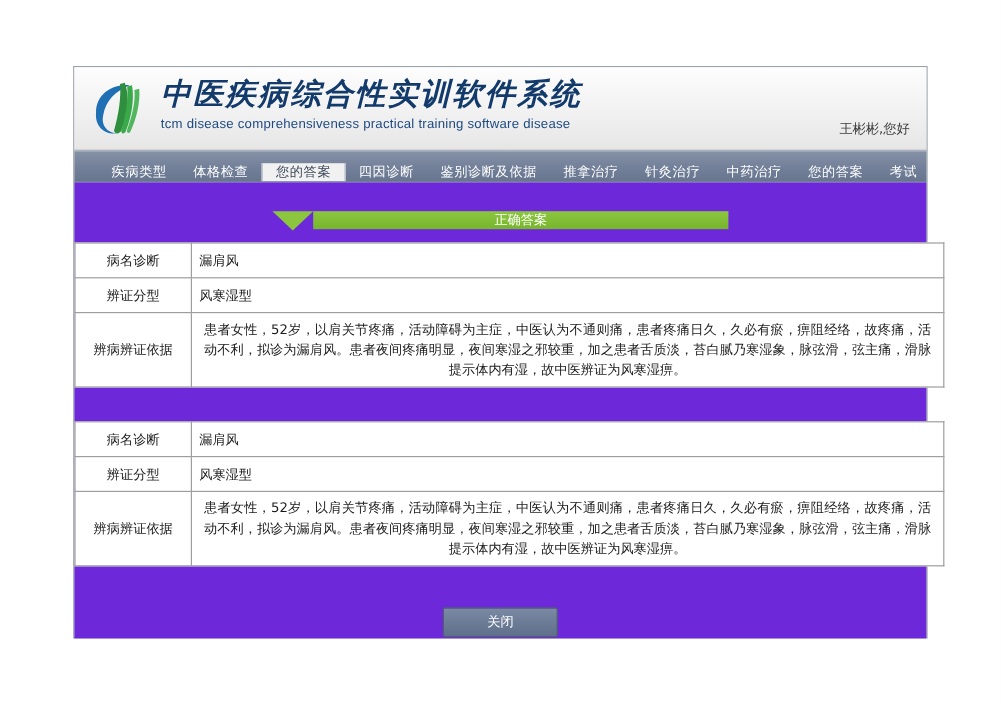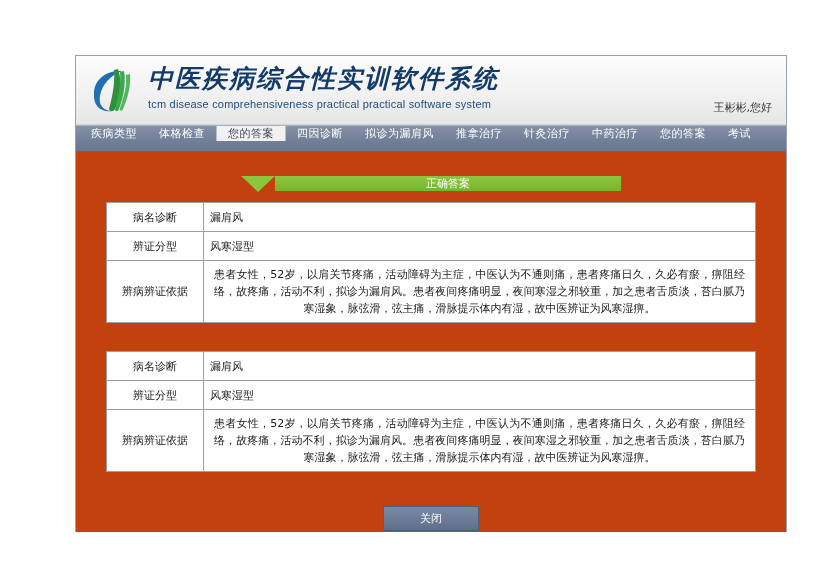--- a/index.html
+++ b/index.html
@@ -18,21 +18,21 @@
     position: absolute;
     left: 0; top: 0;
     width: 834px;
     height: 587px;
     background: #ffffff;
   }
 
   
   .window {
     position: absolute;
-    left: 75px;
+    left: 61px;
     top: 55px;
     width: 712px;
     height: 477px;
     border: 1px solid #9aa2ab;
     background: #f3f3f3;
     box-sizing: border-box;
   }
 
   
   .header {
@@ -85,22 +85,22 @@
   }
 
   
   .navbar {
     position: relative;
     height: 27px;
     background: linear-gradient(to bottom, #8591a6 0%, #74819a 50%, #68758f 100%);
     border-top: 1px solid #aab3c1;
     border-bottom: 1px solid #5d6a82;
     display: flex;
-    align-items: flex-start;
-    padding-left: 4px;
+    align-items: flex-end;
+    padding-left: 20px;
     box-sizing: border-box;
   }
   .nav-item {
     font-family: "DejaVu Sans", sans-serif;
     font-size: 11px;
     color: #ffffff;
     display: flex;
     align-items: center;
     justify-content: center;
     padding: 0 11px;
@@ -112,21 +112,21 @@
     background: #f1f1f1;
     color: #3c4758;
     border-left: 1px solid #b9bfc9;
     border-right: 1px solid #b9bfc9;
     font-weight: normal;
   }
 
   
   .content {
     position: relative;
-    background: #c2410c;
+    background: #6d28d9;
     height: 380px;
     padding: 0;
   }
 
   
   .banner {
     position: relative;
     width: 380px;
     margin: 0 auto;
     height: 16px;
@@ -158,21 +158,21 @@
     height: 15px;
     line-height: 15px;
     text-align: center;
     color: #ffffff;
     font-size: 11px;
     font-family: "DejaVu Sans", sans-serif;
   }
 
   
   .ans-table {
-    width: 650px;
+    width: 725px;
     margin: 10px auto 0 auto;
     border-collapse: collapse;
     background: #ffffff;
     table-layout: fixed;
   }
   .ans-table td {
     border: 1px solid #9e9e9e;
     font-family: "DejaVu Sans", sans-serif;
     font-size: 11px;
     color: #1a1a1a;
@@ -228,31 +228,31 @@
       <div class="logo">
         <svg width="56" height="52" viewBox="0 0 56 52">
           <path d="M6 30 C6 14, 20 6, 34 7 C22 12, 14 20, 12 32 C10 41, 16 47, 24 47 C14 49, 5 42, 6 30 Z" fill="#1f6fb5"></path>
           <path d="M30 5 C34 16, 33 30, 27 45 C25 48, 22 48, 21 45 C25 31, 27 17, 26 6 Z" fill="#2f8f3f"></path>
           <path d="M36 7 C38 18, 36 32, 31 45 C30 48, 27 48, 27 45 C31 32, 33 18, 32 8 Z" fill="#3aa94a"></path>
           <path d="M42 10 C43 21, 40 34, 35 45 C34 48, 31 47, 32 44 C36 33, 39 21, 38 11 Z" fill="#51b75e"></path>
         </svg>
       </div>
       <div class="title-block">
         <div class="title-cn">中医疾病综合性实训软件系统</div>
-        <div class="title-en">tcm disease comprehensiveness practical practical software system</div>
+        <div class="title-en">tcm disease comprehensiveness practical training software disease</div>
       </div>
       <div class="user-greeting">王彬彬,您好</div>
     </div>
 
     <div class="navbar">
       <div class="nav-item">疾病类型</div>
       <div class="nav-item">体格检查</div>
       <div class="nav-item active">您的答案</div>
       <div class="nav-item">四因诊断</div>
-      <div class="nav-item">拟诊为漏肩风</div>
+      <div class="nav-item">鉴别诊断及依据</div>
       <div class="nav-item">推拿治疗</div>
       <div class="nav-item">针灸治疗</div>
       <div class="nav-item">中药治疗</div>
       <div class="nav-item">您的答案</div>
       <div class="nav-item">考试</div>
     </div>
 
     <div class="content">
 
       <div class="spacer-24"></div>

